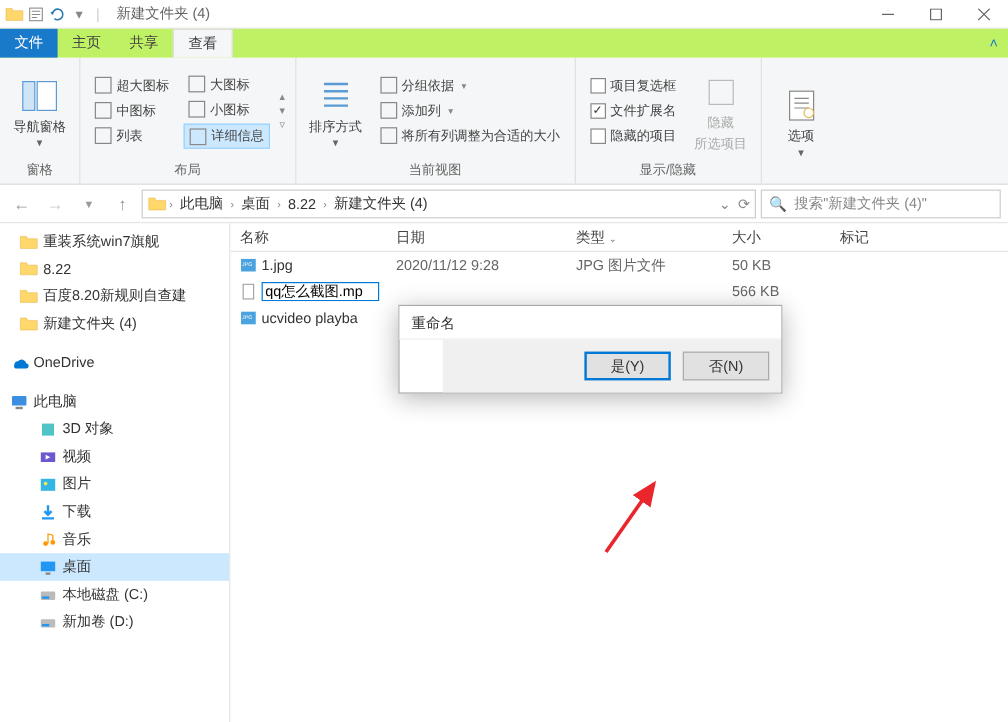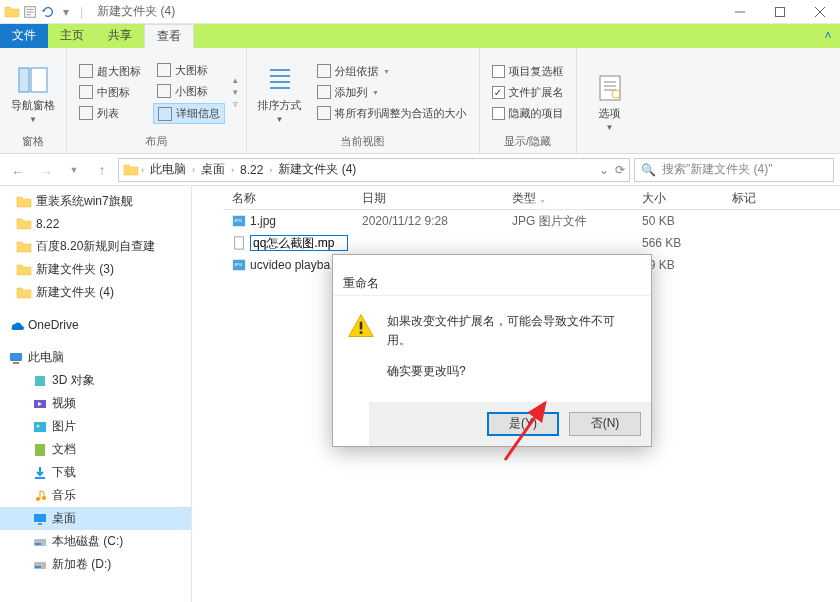--- a/index.html
+++ b/index.html
@@ -46,40 +46,40 @@
 
 .main { display: flex; height: 416px; }
 .tree { width: 192px; border-right: 1px solid #e5e5e5; padding: 4px 0; overflow: hidden; }
 .tree-item { display: flex; align-items: center; gap: 4px; padding: 3px 4px 3px 16px; font-size: 12px; color: #333; white-space: nowrap; }
 .tree-item.sel { background: #cce8ff; }
 .tree-item .ico { width: 16px; height: 16px; flex-shrink: 0; }
 .tree-item.indent2 { padding-left: 32px; }
 .tree-item.indent0 { padding-left: 8px; }
 .tree-gap { height: 10px; }
 
-.files { flex: 1; position: relative; margin-left: 32px; }
+.files { flex: 1; position: relative; }
 .cols { display: flex; height: 24px; border-bottom: 1px solid #e5e5e5; font-size: 12px; color: #444; }
 .col { padding: 4px 8px; border-right: 1px solid transparent; }
 .col-name { width: 130px; }
 .col-date { width: 150px; }
 .col-type { width: 130px; }
 .col-size { width: 90px; }
 .col-tag { width: 90px; }
 .row { display: flex; height: 22px; align-items: center; font-size: 12px; color: #333; }
 .row .c { padding: 0 8px; overflow: hidden; text-overflow: ellipsis; white-space: nowrap; }
 .row .c-name { width: 130px; display: flex; align-items: center; gap: 4px; }
 .row .c-date { width: 150px; color: #666; }
 .row .c-type { width: 130px; color: #666; }
 .row .c-size { width: 90px; color: #666; }
 .fico { width: 14px; height: 14px; flex-shrink: 0; }
 .rename-input { border: 1px solid #0078d7; padding: 0 2px; width: 98px; font-size: 12px; background: #fff; }
 
 
 .dialog { position: absolute; left: 332px; top: 254px; width: 320px; background: #fff; border: 1px solid #aaa; box-shadow: 0 4px 20px rgba(0,0,0,0.3); }
-.dlg-title { height: 28px; background: #fff; border-bottom: 1px solid #eee; padding: 20px 10px; font-size: 12px; }
+.dlg-title { height: 28px; background: #fff; border-bottom: 1px solid #eee; padding: 6px 10px; font-size: 12px; }
 .dlg-body { padding: 16px 14px 8px 14px; display: flex; gap: 12px; }
 .dlg-icon { width: 28px; height: 28px; flex-shrink: 0; }
 .dlg-text { font-size: 12px; color: #333; line-height: 1.6; }
 .dlg-text p { margin-bottom: 12px; }
 .dlg-btns { background: #f0f0f0; padding: 10px; display: flex; justify-content: flex-end; gap: 10px; margin-left: 36px; }
 .dlg-btn { min-width: 72px; height: 24px; border: 1px solid #aaa; background: #e1e1e1; font-size: 12px; display: flex; align-items: center; justify-content: center; }
 .dlg-btn.primary { border: 2px solid #0078d7; }
 
 
 .arrow { position: absolute; left: 490px; top: 395px; pointer-events: none; }
@@ -232,20 +232,27 @@
             <span>项目复选框</span>
           </div>
         <div class="ritem">
             <span class="chk checked"></span>
             <span>文件扩展名</span>
           </div>
         <div class="ritem">
             <span class="chk"></span>
             <span>隐藏的项目</span>
           </div>
+      </div>
+      <div class="rbig" style="color:#aaa">
+        <svg class="ico" viewBox="0 0 32 32">
+            <rect x="6" y="6" width="20" height="20" fill="none" stroke="#bbb"></rect>
+          </svg>
+        <span>隐藏</span>
+        <span>所选项目</span>
       </div>
     </div>
     <div class="rgroup-label">显示/隐藏</div>
   </div>
 
   <div class="rgroup" style="border-right:none">
     <div class="rgroup-body">
       <div class="rbig">
         <svg class="ico" viewBox="0 0 32 32">
             <rect x="6" y="4" width="20" height="24" fill="#fff" stroke="#888"></rect>
@@ -306,26 +313,20 @@
         <div class="tree-item">
           <svg class="ico" viewBox="0 0 16 16">
             <path class="folder-ico" d="M1 3h5l1 2h8v8H1z"></path>
           </svg>
           <span>百度8.20新规则自查建</span>
         </div>
         <div class="tree-item">
           <svg class="ico" viewBox="0 0 16 16">
             <path class="folder-ico" d="M1 3h5l1 2h8v8H1z"></path>
           </svg>
-          <span>新建文件夹 (3)</span>
-        </div>
-        <div class="tree-item">
-          <svg class="ico" viewBox="0 0 16 16">
-            <path class="folder-ico" d="M1 3h5l1 2h8v8H1z"></path>
-          </svg>
           <span>新建文件夹 (4)</span>
         </div>
       </div>
     <div class="tree-gap"></div>
     <div class="tree-item indent0">
       <svg class="ico" viewBox="0 0 16 16">
           <path d="M4 10a3 3 0 0 1 3-3 4 4 0 0 1 7 2 2 2 0 0 1 0 4H5a2 2 0 0 1-1-3z" fill="#0078d4"></path>
         </svg>
       <span>OneDrive</span>
     </div>
@@ -350,26 +351,20 @@
             <path d="M6 6l4 2-4 2z" fill="#fff"></path>
           </svg>
           <span>视频</span>
         </div>
         <div class="tree-item indent2">
           <svg class="ico" viewBox="0 0 16 16">
             <rect x="2" y="3" width="12" height="10" fill="#33b5e5"></rect>
             <circle cx="6" cy="7" r="1.5" fill="#ffeb3b"></circle>
           </svg>
           <span>图片</span>
-        </div>
-        <div class="tree-item indent2">
-          <svg class="ico" viewBox="0 0 16 16">
-            <rect x="3" y="2" width="10" height="12" fill="#8bc34a"></rect>
-          </svg>
-          <span>文档</span>
         </div>
         <div class="tree-item indent2">
           <svg class="ico" viewBox="0 0 16 16">
             <path d="M8 2v8m-3-3 3 3 3-3" stroke="#2196f3" stroke-width="2" fill="none"></path>
             <path d="M3 13h10" stroke="#2196f3" stroke-width="2"></path>
           </svg>
           <span>下载</span>
         </div>
         <div class="tree-item indent2">
           <svg class="ico" viewBox="0 0 16 16">
@@ -446,31 +441,20 @@
           <div class="c c-date"></div>
           <div class="c c-type"></div>
           <div class="c c-size">89 KB</div>
         </div>
       </div>
   </div>
 </div>
 
 <div class="dialog">
   <div class="dlg-title">重命名</div>
-  <div class="dlg-body">
-    <svg class="dlg-icon" viewBox="0 0 32 32">
-      <path d="M16 3 L30 28 H2 Z" fill="#ffd200" stroke="#c9a400"></path>
-      <rect x="14.5" y="11" width="3" height="9" fill="#333"></rect>
-      <rect x="14.5" y="22" width="3" height="3" fill="#333"></rect>
-    </svg>
-    <div class="dlg-text">
-      <p>如果改变文件扩展名，可能会导致文件不可用。</p>
-      <p>确实要更改吗?</p>
-    </div>
-  </div>
   <div class="dlg-btns">
     <div class="dlg-btn primary">是(Y)</div>
     <div class="dlg-btn">否(N)</div>
   </div>
 </div>
 
 <svg class="arrow" width="80" height="80">
   <defs>
       <marker id="ah" markerWidth="8" markerHeight="8" refX="6" refY="3" orient="auto">
         <path d="M0 0 L7 3 L0 6 Z" fill="#e8262c"></path>

